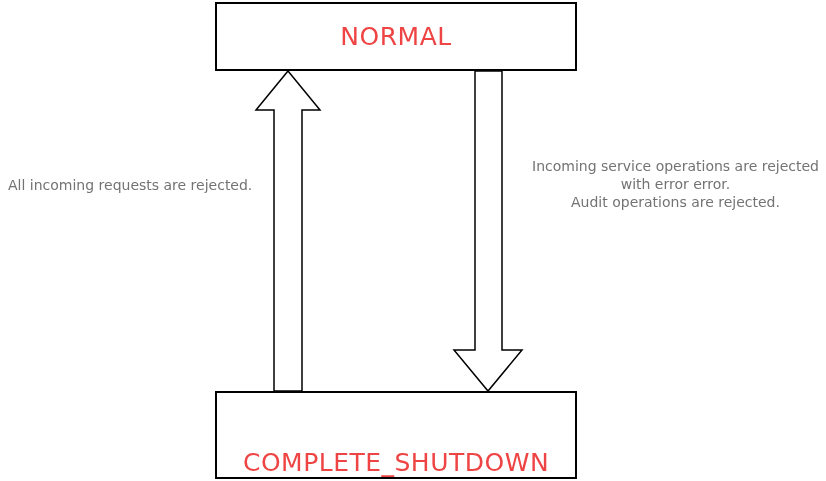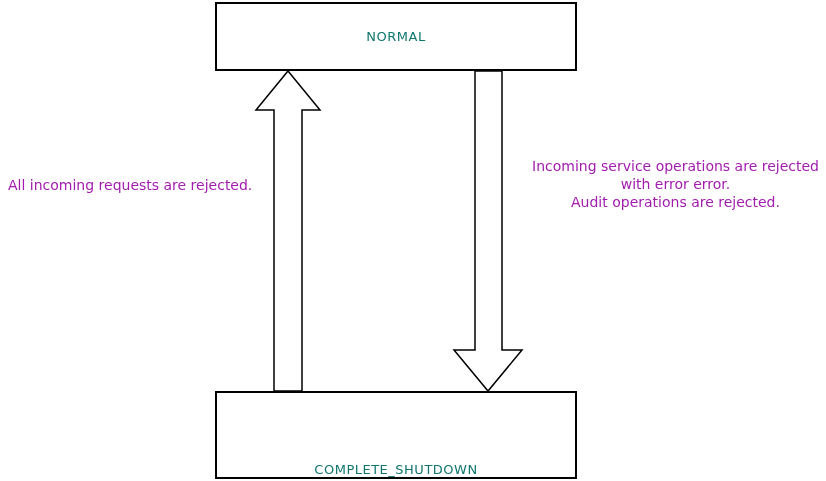--- a/index.html
+++ b/index.html
@@ -34,39 +34,39 @@
     left: 215px;
     width: 362px;
     box-sizing: border-box;
     border: 2px solid #000000;
     background: #ffffff;
     display: flex;
     align-items: center;
     justify-content: center;
   }
   .state-box .state-label {
-    font-size: 13px;
+    font-size: 25px;
     letter-spacing: 0.5px;
-    color: #0f766e;
+    color: #ef4444;
     white-space: nowrap;
   }
   .state-box.normal {
     top: 2px;
     height: 69px;
   }
   .state-box.shutdown {
     top: 391px;
     height: 88px;
     align-items: flex-end;
   }
   .annotation {
     position: absolute;
     font-size: 14px;
     line-height: 18px;
-    color: #a21caf;
+    color: #737373;
   }
   .annotation.left {
     left: 8px;
     top: 176px;
     white-space: nowrap;
     text-align: left;
   }
   .annotation.right {
     left: 525px;
     top: 157px;

